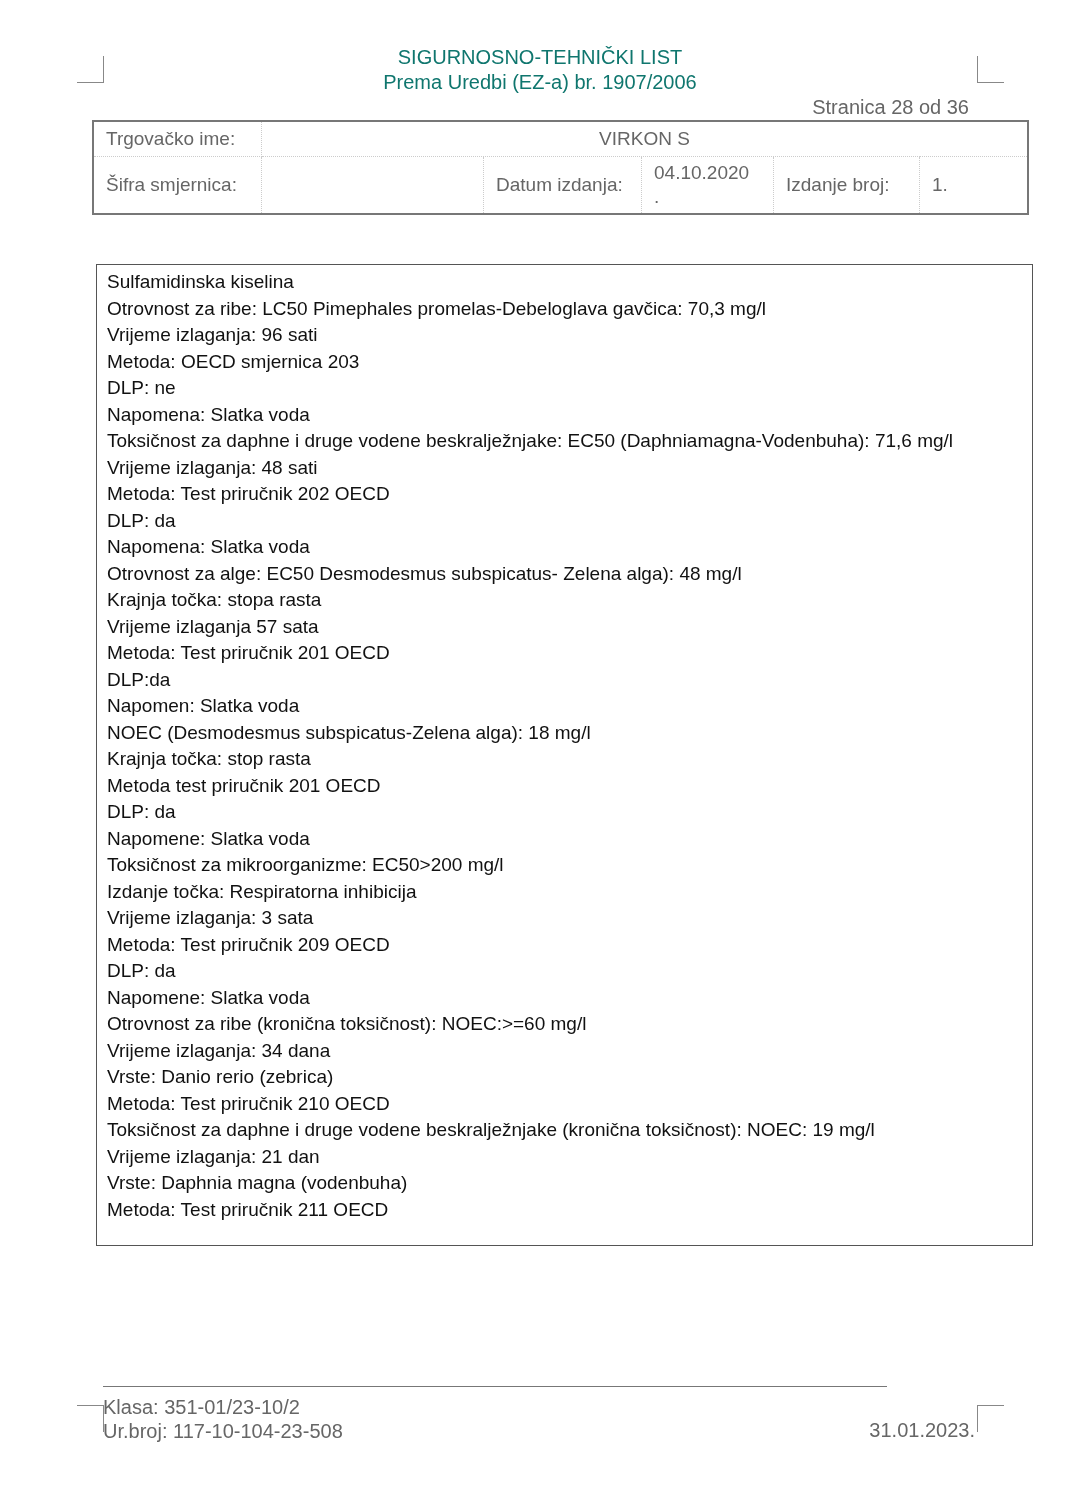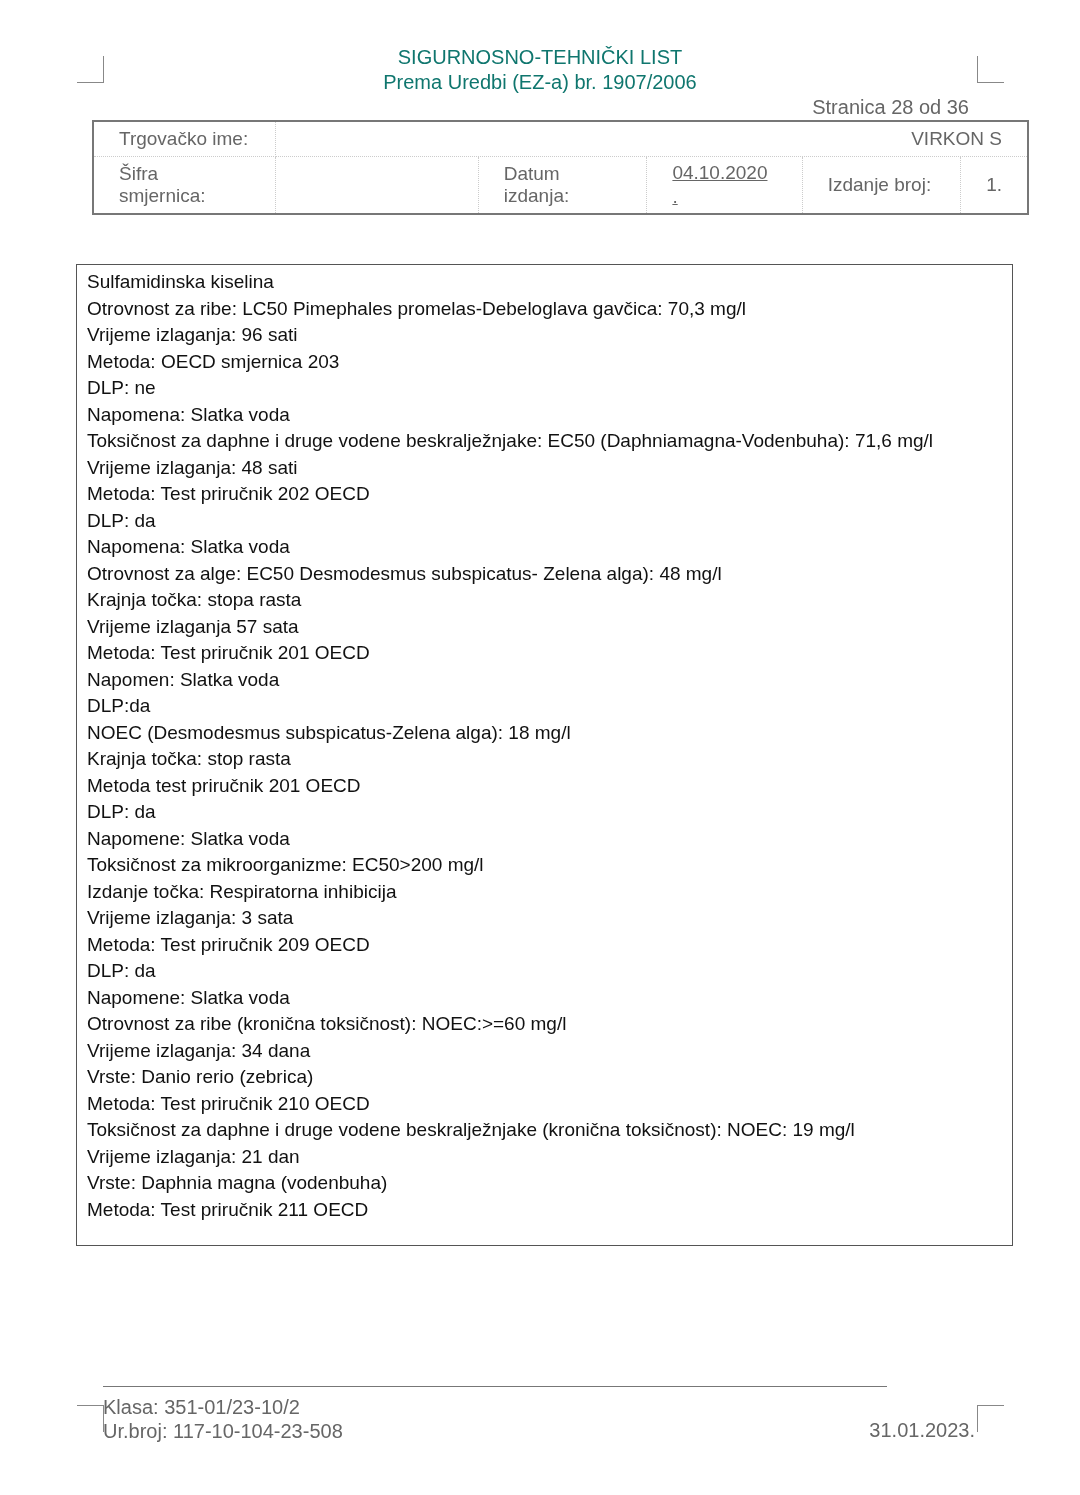--- a/index.html
+++ b/index.html
@@ -8,25 +8,25 @@
   .corner { position: absolute; width: 26px; height: 26px; }
   .c-tl { left: 77px; top: 56px; border-right: 1.5px solid #888; border-bottom: 1.5px solid #888; }
   .c-tr { left: 977px; top: 56px; border-left: 1.5px solid #888; border-bottom: 1.5px solid #888; }
   .c-bl { left: 77px; top: 1405px; border-right: 1.5px solid #888; border-top: 1.5px solid #888; }
   .c-br { left: 977px; top: 1405px; border-left: 1.5px solid #888; border-top: 1.5px solid #888; }
   .hdr-title { position: absolute; left: 0; width: 1080px; top: 45px; text-align: center;
                color: #0f766e; font-size: 20px; line-height: 25px; }
   .page-no { position: absolute; right: 111px; top: 96px; color: #666; font-size: 20px; }
   table.info { position: absolute; left: 92px; top: 120px; width: 937px; border-collapse: collapse;
                border: 2px solid #777; font-size: 19px; color: #666; }
-  table.info td { border: 1px dotted #ccc; padding: 4px 25px; height: 26px; }
+  table.info td { border: 1px dotted #ccc; padding: 4px 12px; height: 26px; }
   table.info tr.r2 td { height: 48px; }
-  .center { text-align: right; }
-  .datecell { vertical-align: top; line-height: 24px; text-decoration: underline; }
-  .box { position: absolute; left: 76px; top: 264px; width: 925px; height: 976px;
+  .center { text-align: center; }
+  .datecell { vertical-align: top; line-height: 24px; }
+  .box { position: absolute; left: 96px; top: 264px; width: 925px; height: 976px;
          border: 1px solid #555; padding: 4px 0 0 10px; font-size: 19px; line-height: 26.5px; color: #111; }
   .footer-line { position: absolute; left: 103px; top: 1386px; width: 784px; border-top: 1.5px solid #777; }
   .footer { position: absolute; left: 103px; top: 1395px; font-size: 20px; color: #666; line-height: 24px; }
   .footer-date { position: absolute; right: 105px; top: 1419px; font-size: 20px; color: #666; }
 </style>
 </head>
 <body>
 
 <div class="corner c-tl"></div>
 <div class="corner c-tr"></div>
@@ -69,22 +69,22 @@
       <div>Napomena: Slatka voda</div>
       <div>Toksičnost za daphne i druge vodene beskralježnjake: EC50 (Daphniamagna-Vodenbuha): 71,6 mg/l</div>
       <div>Vrijeme izlaganja: 48 sati</div>
       <div>Metoda: Test priručnik 202 OECD</div>
       <div>DLP: da</div>
       <div>Napomena: Slatka voda</div>
       <div>Otrovnost za alge: EC50 Desmodesmus subspicatus- Zelena alga): 48 mg/l</div>
       <div>Krajnja točka: stopa rasta</div>
       <div>Vrijeme izlaganja 57 sata</div>
       <div>Metoda: Test priručnik 201 OECD</div>
+      <div>DLP:da</div>
       <div>Napomen: Slatka voda</div>
-      <div>DLP:da</div>
       <div>NOEC (Desmodesmus subspicatus-Zelena alga): 18 mg/l</div>
       <div>Krajnja točka: stop rasta</div>
       <div>Metoda test priručnik 201 OECD</div>
       <div>DLP: da</div>
       <div>Napomene: Slatka voda</div>
       <div>Toksičnost za mikroorganizme: EC50&gt;200 mg/l</div>
       <div>Izdanje točka: Respiratorna inhibicija</div>
       <div>Vrijeme izlaganja: 3 sata</div>
       <div>Metoda: Test priručnik 209 OECD</div>
       <div>DLP: da</div>

